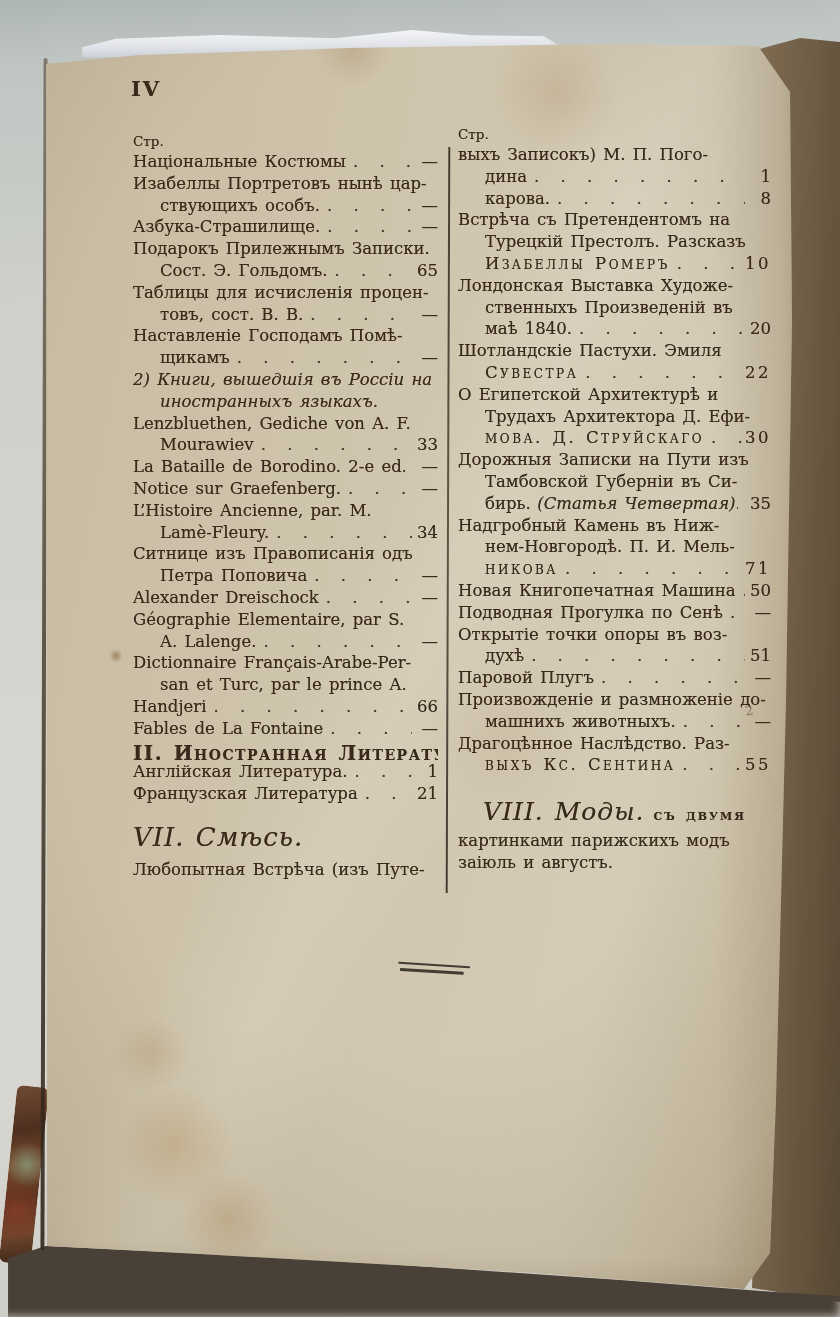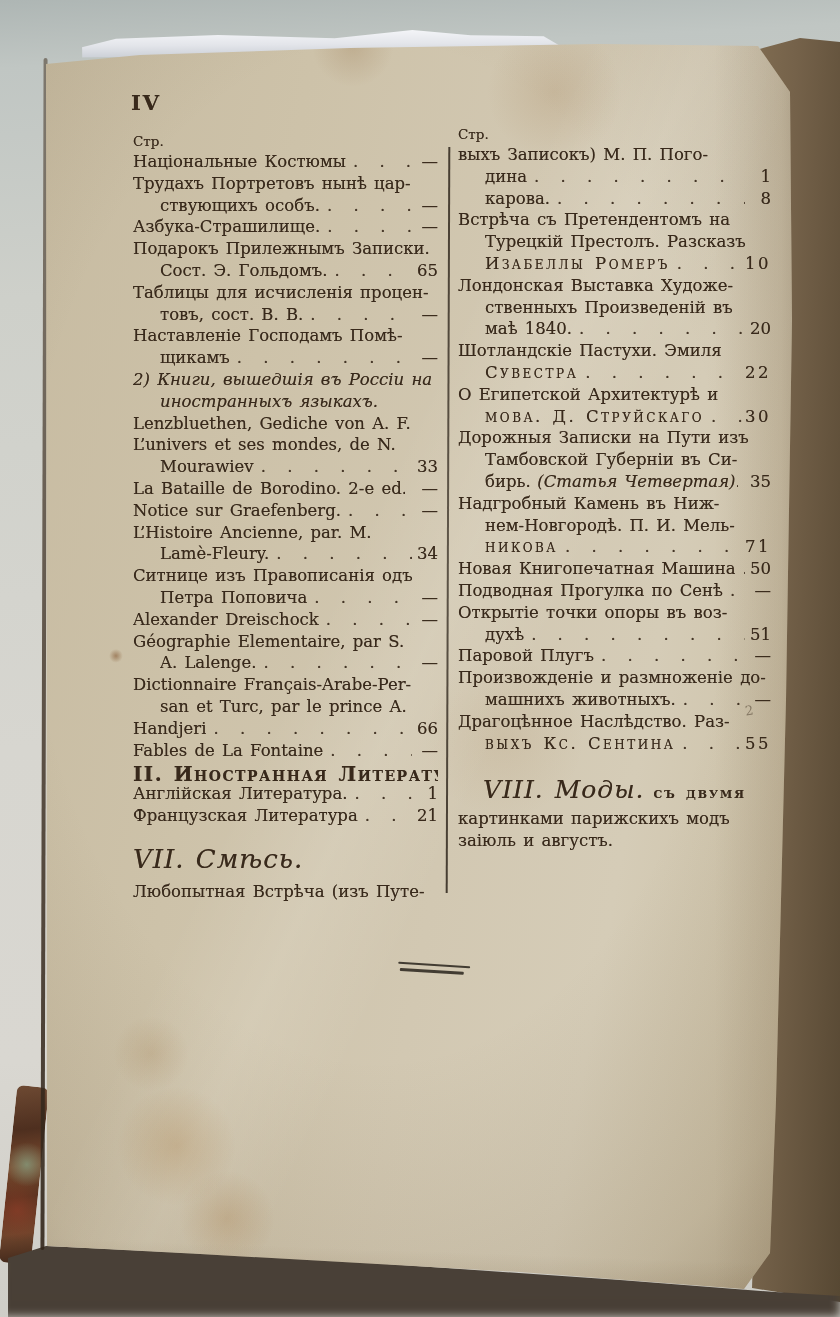--- a/index.html
+++ b/index.html
@@ -45,21 +45,21 @@
       radial-gradient(circle at 27% 92.5%,rgba(160,112,55,.26) 0%,rgba(160,112,55,0) 3.5%),
       radial-gradient(circle at 18% 80%,rgba(150,105,50,.18) 0%,rgba(150,105,50,0) 3%),
       radial-gradient(circle at 66% 7%,rgba(150,108,60,.18) 0%,rgba(150,108,60,0) 5%),
       radial-gradient(circle at 42% 3.5%,rgba(140,100,55,.22) 0%,rgba(140,100,55,0) 3%),
       radial-gradient(circle at 13.8% 49.8%,rgba(120,70,30,.5) 0%,rgba(120,70,30,0) 0.7%),
       radial-gradient(circle at 60% 56%,rgba(150,110,60,.10) 0%,rgba(150,110,60,0) 9%),
       radial-gradient(ellipse 75% 70% at 45% 42%,rgba(0,0,0,0) 55%,rgba(105,85,55,.15) 88%,rgba(95,75,48,.26) 100%),
       linear-gradient(100deg,#c6baa0 0%,#cdc2a9 30%,#d2c8b2 55%,#d5ccb7 72%,#c9bda1 95%);}
   
   .page, .page *{color:#38291b;}
-  .page-label{position:absolute;left:131px;top:90px;font-size:21px;font-weight:600;letter-spacing:2px;
+  .page-label{position:absolute;left:131px;top:76px;font-size:21px;font-weight:600;letter-spacing:2px;
     text-shadow:0 0 .5px rgba(56,41,27,.6);}
   .col{position:absolute;text-shadow:0 0 .5px rgba(56,41,27,.55);word-spacing:2px;}
   .col-left{left:133px;top:133px;width:305px;}
   .col-right{left:458px;top:126px;width:313px;}
   .col-header{font-size:13.5px;text-align:left;height:17px;margin-bottom:2px;}
   .col-right .col-header{padding-right:18px;}
   .line{display:flex;align-items:baseline;height:21.8px;font-size:16.5px;}
   .line .t{white-space:pre;flex:0 1 auto;min-width:0;overflow:hidden;}
   .dots{flex:1 1 0;min-width:0;overflow:hidden;white-space:pre;letter-spacing:7px;padding-left:7px;opacity:.92;}
   .pg{flex:0 0 auto;min-width:26px;text-align:right;}
@@ -96,21 +96,21 @@
 
     <div class="col col-left">
       <div class="col-header">Стр.</div>
       <div id="left-lines">
           <div class="line">
             <span class="t">Національные Костюмы</span>
             <span class="dots">. . . . . . . . . . . . . . . . .</span>
             <span class="pg">—</span>
           </div>
           <div class="line">
-            <span class="t">Трудахъ Портретовъ нынѣ цар-</span>
+            <span class="t">Изабеллы Портретовъ нынѣ цар-</span>
           </div>
           <div class="line ind">
             <span class="t">ствующихъ особъ.</span>
             <span class="dots">. . . . . . . . . . . . . . . . .</span>
             <span class="pg">—</span>
           </div>
           <div class="line">
             <span class="t">Азбука-Страшилище.</span>
             <span class="dots">. . . . . . . . . . . . . . . . .</span>
             <span class="pg">—</span>
@@ -140,23 +140,20 @@
             <span class="pg">—</span>
           </div>
           <div class="line italic">
             <span class="t">2) Книги, вышедшія въ Россіи на</span>
           </div>
           <div class="line ind italic">
             <span class="t">иностранныхъ языкахъ.</span>
           </div>
           <div class="line">
             <span class="t">Lenzbluethen, Gediche von A. F.</span>
-          </div>
-          <div class="line">
-            <span class="t">L’univers et ses mondes, de N.</span>
           </div>
           <div class="line ind">
             <span class="t">Mourawiev</span>
             <span class="dots">. . . . . . . . . . . . . . . . .</span>
             <span class="pg">33</span>
           </div>
           <div class="line">
             <span class="t">La Bataille de Borodino. 2-e ed.</span>
             <span class="dots">. . . . . . . . . . . . . . . . .</span>
             <span class="pg">—</span>
@@ -276,20 +273,23 @@
           <div class="line">
             <span class="t">Шотландскіе Пастухи. Эмиля</span>
           </div>
           <div class="line ind caps">
             <span class="t">Сувестра</span>
             <span class="dots">. . . . . . . . . . . . . . . . .</span>
             <span class="pg">22</span>
           </div>
           <div class="line">
             <span class="t">О Египетской Архитектурѣ и</span>
+          </div>
+          <div class="line ind">
+            <span class="t">Трудахъ Архитектора Д. Ефи-</span>
           </div>
           <div class="line ind caps">
             <span class="t">мова. Д. Струйскаго</span>
             <span class="dots">. . . . . . . . . . . . . . . . .</span>
             <span class="pg">30</span>
           </div>
           <div class="line">
             <span class="t">Дорожныя Записки на Пути изъ</span>
           </div>
           <div class="line ind">

